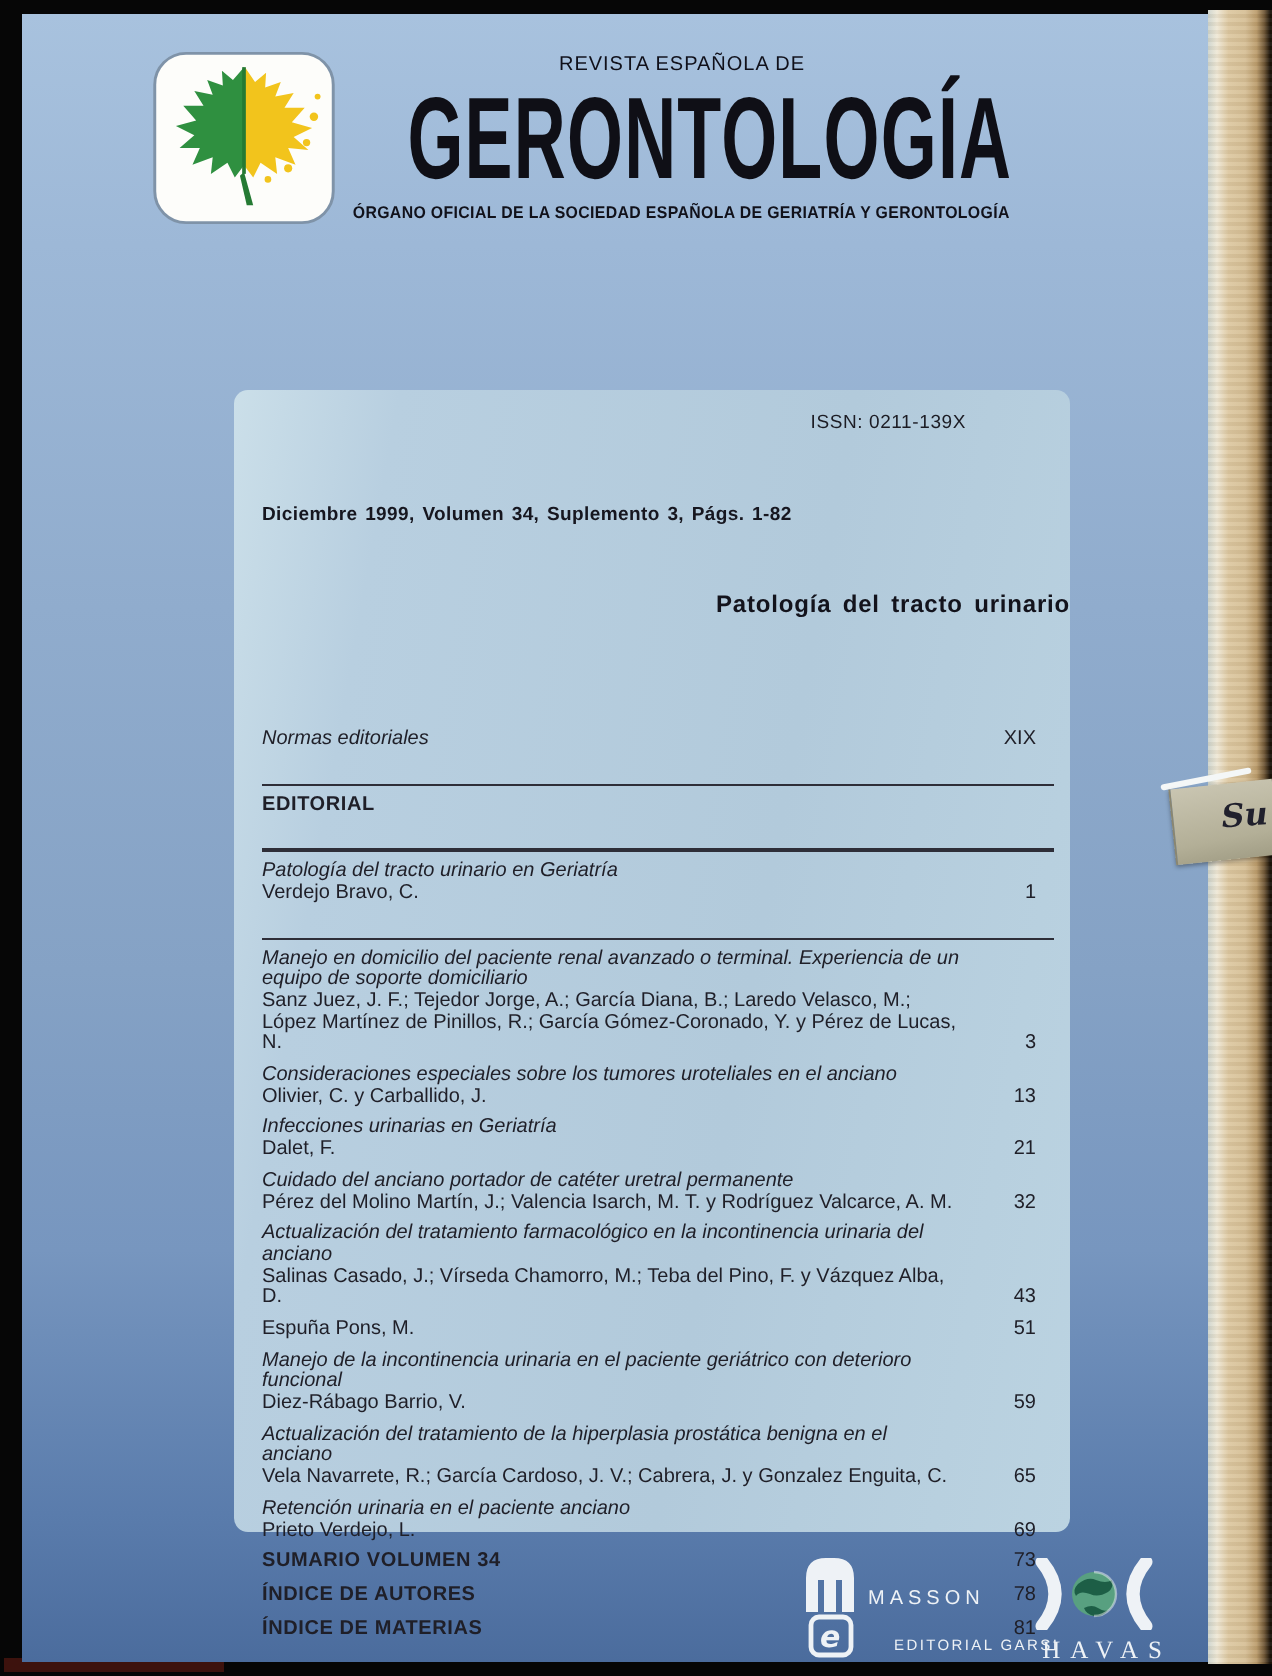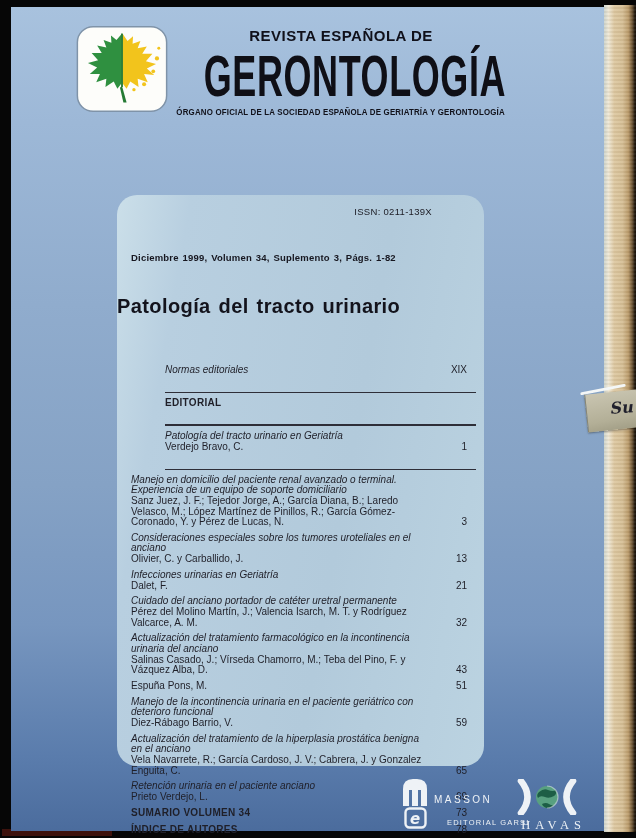--- a/index.html
+++ b/index.html
@@ -12,36 +12,36 @@
   .pages-strip::after{content:"";position:absolute;inset:0;opacity:.25;
     background:repeating-linear-gradient(180deg,rgba(255,255,255,.25) 0 2px,rgba(90,70,40,.25) 2px 4px);}
   .maroon-sliver{position:absolute;left:2px;top:829px;width:110px;height:7px;background:#3d120d;z-index:2;}
   
   .cover{position:absolute;left:11px;top:7px;width:596px;height:824px;z-index:2;color:#14141c;
     background:linear-gradient(180deg,#a8c2de 0%,#9db8d7 14%,#90accd 36%,#85a2c5 58%,#7796bf 75%,#5a7cac 91%,#4b6c9d 100%);}
   
   .logo-box{position:absolute;left:65px;top:18px;width:92px;height:88px;}
   
   .masthead{position:absolute;left:100px;top:0;width:460px;text-align:center;}
-  .kicker{margin-top:20px;font-size:15px;font-weight:700;letter-spacing:.5px;color:#10101a;white-space:nowrap;}
+  .kicker{margin-top:20px;font-size:10px;font-weight:400;letter-spacing:.5px;color:#10101a;white-space:nowrap;}
   .big-title{font-size:58px;font-weight:700;line-height:57px;color:#0f0f16;margin-top:3px;}
   .condense{display:inline-block;transform:scaleX(.62);transform-origin:50% 50%;white-space:nowrap;letter-spacing:1px;}
   .subtitle{margin-top:3px;font-size:8.5px;font-weight:700;color:#11111a;}
   .condense-sub{display:inline-block;transform:scaleX(.93);transform-origin:50% 50%;white-space:nowrap;letter-spacing:.2px;}
   
-  .panel{position:absolute;left:106px;top:188px;width:367px;height:571px;border-radius:20px;
+  .panel{position:absolute;left:106px;top:188px;width:418px;height:571px;border-radius:7px;
     background:linear-gradient(100deg,#cbdfe9 0%,#b8cfe0 16%,#b2cadb 60%,#bbd3e1 100%);}
   .issn{position:absolute;top:11px;right:52px;font-size:9.5px;letter-spacing:.3px;color:#1c1c24;}
   .date-line{position:absolute;top:31px;left:14px;font-size:9.5px;font-weight:700;letter-spacing:.2px;word-spacing:1px;color:#16161f;margin-top:26px;}
-  .theme-title{position:absolute;top:100px;left:0;width:100%;text-align:left;
-    font-size:20px;font-weight:700;letter-spacing:.4px;word-spacing:2px;color:#13131c;}
+  .theme-title{position:absolute;top:100px;left:0;width:100%;text-align:right;
+    font-size:12px;font-weight:700;letter-spacing:.4px;word-spacing:2px;color:#13131c;}
   
   .toc{position:absolute;top:170px;left:14px;right:8px;font-size:10px;line-height:10.5px;color:#1f1f28;}
   .toc-row{display:flex;align-items:flex-end;margin-bottom:5px;}
-  .toc-row.ruled{border-bottom:1px solid #2e2e38;padding-bottom:16px;margin-bottom:5px;margin-left:34px;}
+  .toc-row.ruled{border-bottom:1px solid #2e2e38;padding-bottom:16px;margin-bottom:5px;}
   .toc-row.rule-thick{border-bottom-width:2px;}
   .toc-main{flex:1;padding-right:12px;}
   .toc-title{font-style:italic;}
   .toc-row.section .toc-title,.toc-row.index .toc-title{font-style:normal;font-weight:700;letter-spacing:.3px;}
   .toc-row.index{margin-bottom:6.5px;}
   .toc-authors{margin-top:.5px;}
   .toc-page{width:34px;text-align:right;padding-right:9px;}
   
   .pub{position:absolute;color:#eef2f6;}
   .masson-icon{left:391px;top:771px;width:26px;height:29px;}

